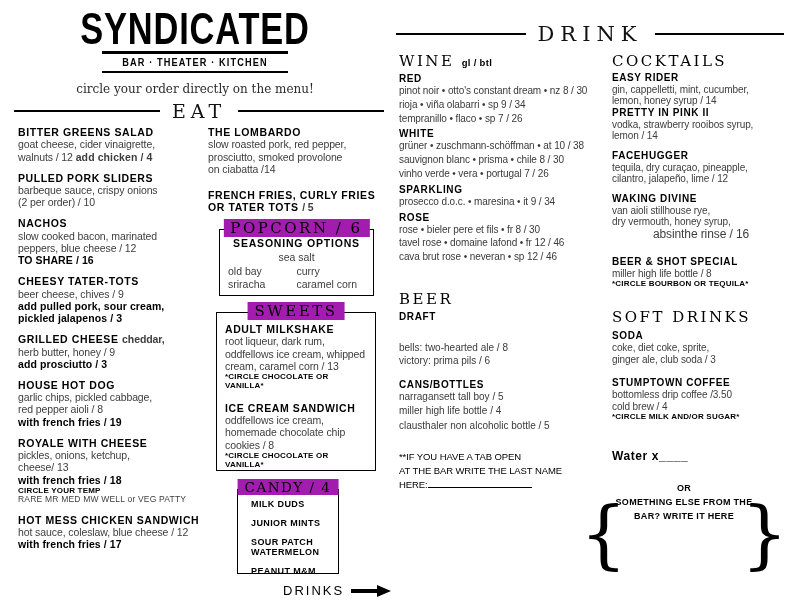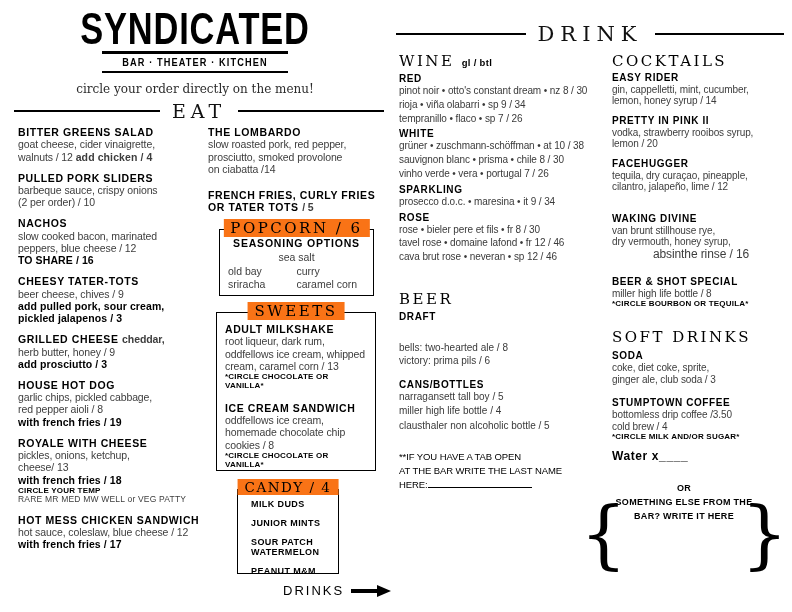--- a/index.html
+++ b/index.html
@@ -55,21 +55,21 @@
   #col-eat2 { left: 208px; top: 126px; width: 180px; }
   #col-wine { left: 399px; top: 52px; width: 205px; }
   #col-cock { left: 612px; top: 52px; width: 178px; }
 
   .entry { margin-bottom: 9px; }
 
   
   .boxed { position: absolute; border: 1.6px solid #000; }
   .boxed .legend {
     position: absolute; top: -11px; left: 50%; transform: translateX(-50%);
-    background:#f97316; padding: 0 7px; white-space: nowrap;
+    background:#a21caf; padding: 0 7px; white-space: nowrap;
     font-family: "DejaVu Serif", serif; font-size: 15px; letter-spacing: 2.5px;
   }
   #box-popcorn { left: 219px; top: 229px; width: 155px; height: 67px; }
   #box-sweets  { left: 216px; top: 312px; width: 160px; height: 159px; }
   #box-candy   { left: 237px; top: 489px; width: 102px; height: 85px; }
   #box-candy .legend { font-size: 13.5px; letter-spacing: 1.5px; }
   #box-popcorn .legend { font-size: 15px; }
 
   .pop-sub { text-align:center; font-weight:bold; font-size:10.5px; letter-spacing:0.8px; margin-top: 7px; }
   .pop-salt { text-align:center; font-size:10.5px; color:#3d3d3d; margin-top: 2px; }
@@ -325,35 +325,35 @@
 
   <div class="col" id="col-cock">
     <div class="cat-head">COCKTAILS</div>
 
     <div style="margin-top:2px;">
       <div class="item-name" style="font-size:10px;">EASY RIDER</div>
       <div class="item-desc" style="font-size:10px;">gin, cappelletti, mint, cucumber,</div>
       <div class="item-desc" style="font-size:10px;">lemon, honey syrup / 14</div>
     </div>
 
-    <div style="margin-top:8px;">
+    <div style="">
       <div class="item-name" style="font-size:10px;">PRETTY IN PINK II</div>
       <div class="item-desc" style="font-size:10px;">vodka, strawberry rooibos syrup,</div>
-      <div class="item-desc" style="font-size:10px;">lemon / 20</div>
+      <div class="item-desc" style="font-size:10px;">lemon / 14</div>
     </div>
 
     <div style="margin-top:8px;">
       <div class="item-name" style="font-size:10px;">FACEHUGGER</div>
       <div class="item-desc" style="font-size:10px;">tequila, dry curaçao, pineapple,</div>
       <div class="item-desc" style="font-size:10px;">cilantro, jalapeño, lime / 12</div>
     </div>
 
-    <div style="margin-top:20px;">
+    <div style="margin-top:8px;">
       <div class="item-name" style="font-size:10px;">WAKING DIVINE</div>
-      <div class="item-desc" style="font-size:10px;">van brunt stillhouse rye,</div>
+      <div class="item-desc" style="font-size:10px;">van aioli stillhouse rye,</div>
       <div class="item-desc" style="font-size:10px;">dry vermouth, honey syrup,</div>
       <div class="item-desc" style="font-size:12px;text-align:center;">absinthe rinse / 16</div>
     </div>
 
     <div style="margin-top:14px;">
       <div class="item-name" style="font-size:10px;">BEER &amp; SHOT SPECIAL</div>
       <div class="item-desc" style="font-size:10px;">miller high life bottle / 8</div>
       <div class="tiny-bold">*CIRCLE BOURBON OR TEQUILA*</div>
     </div>
 

